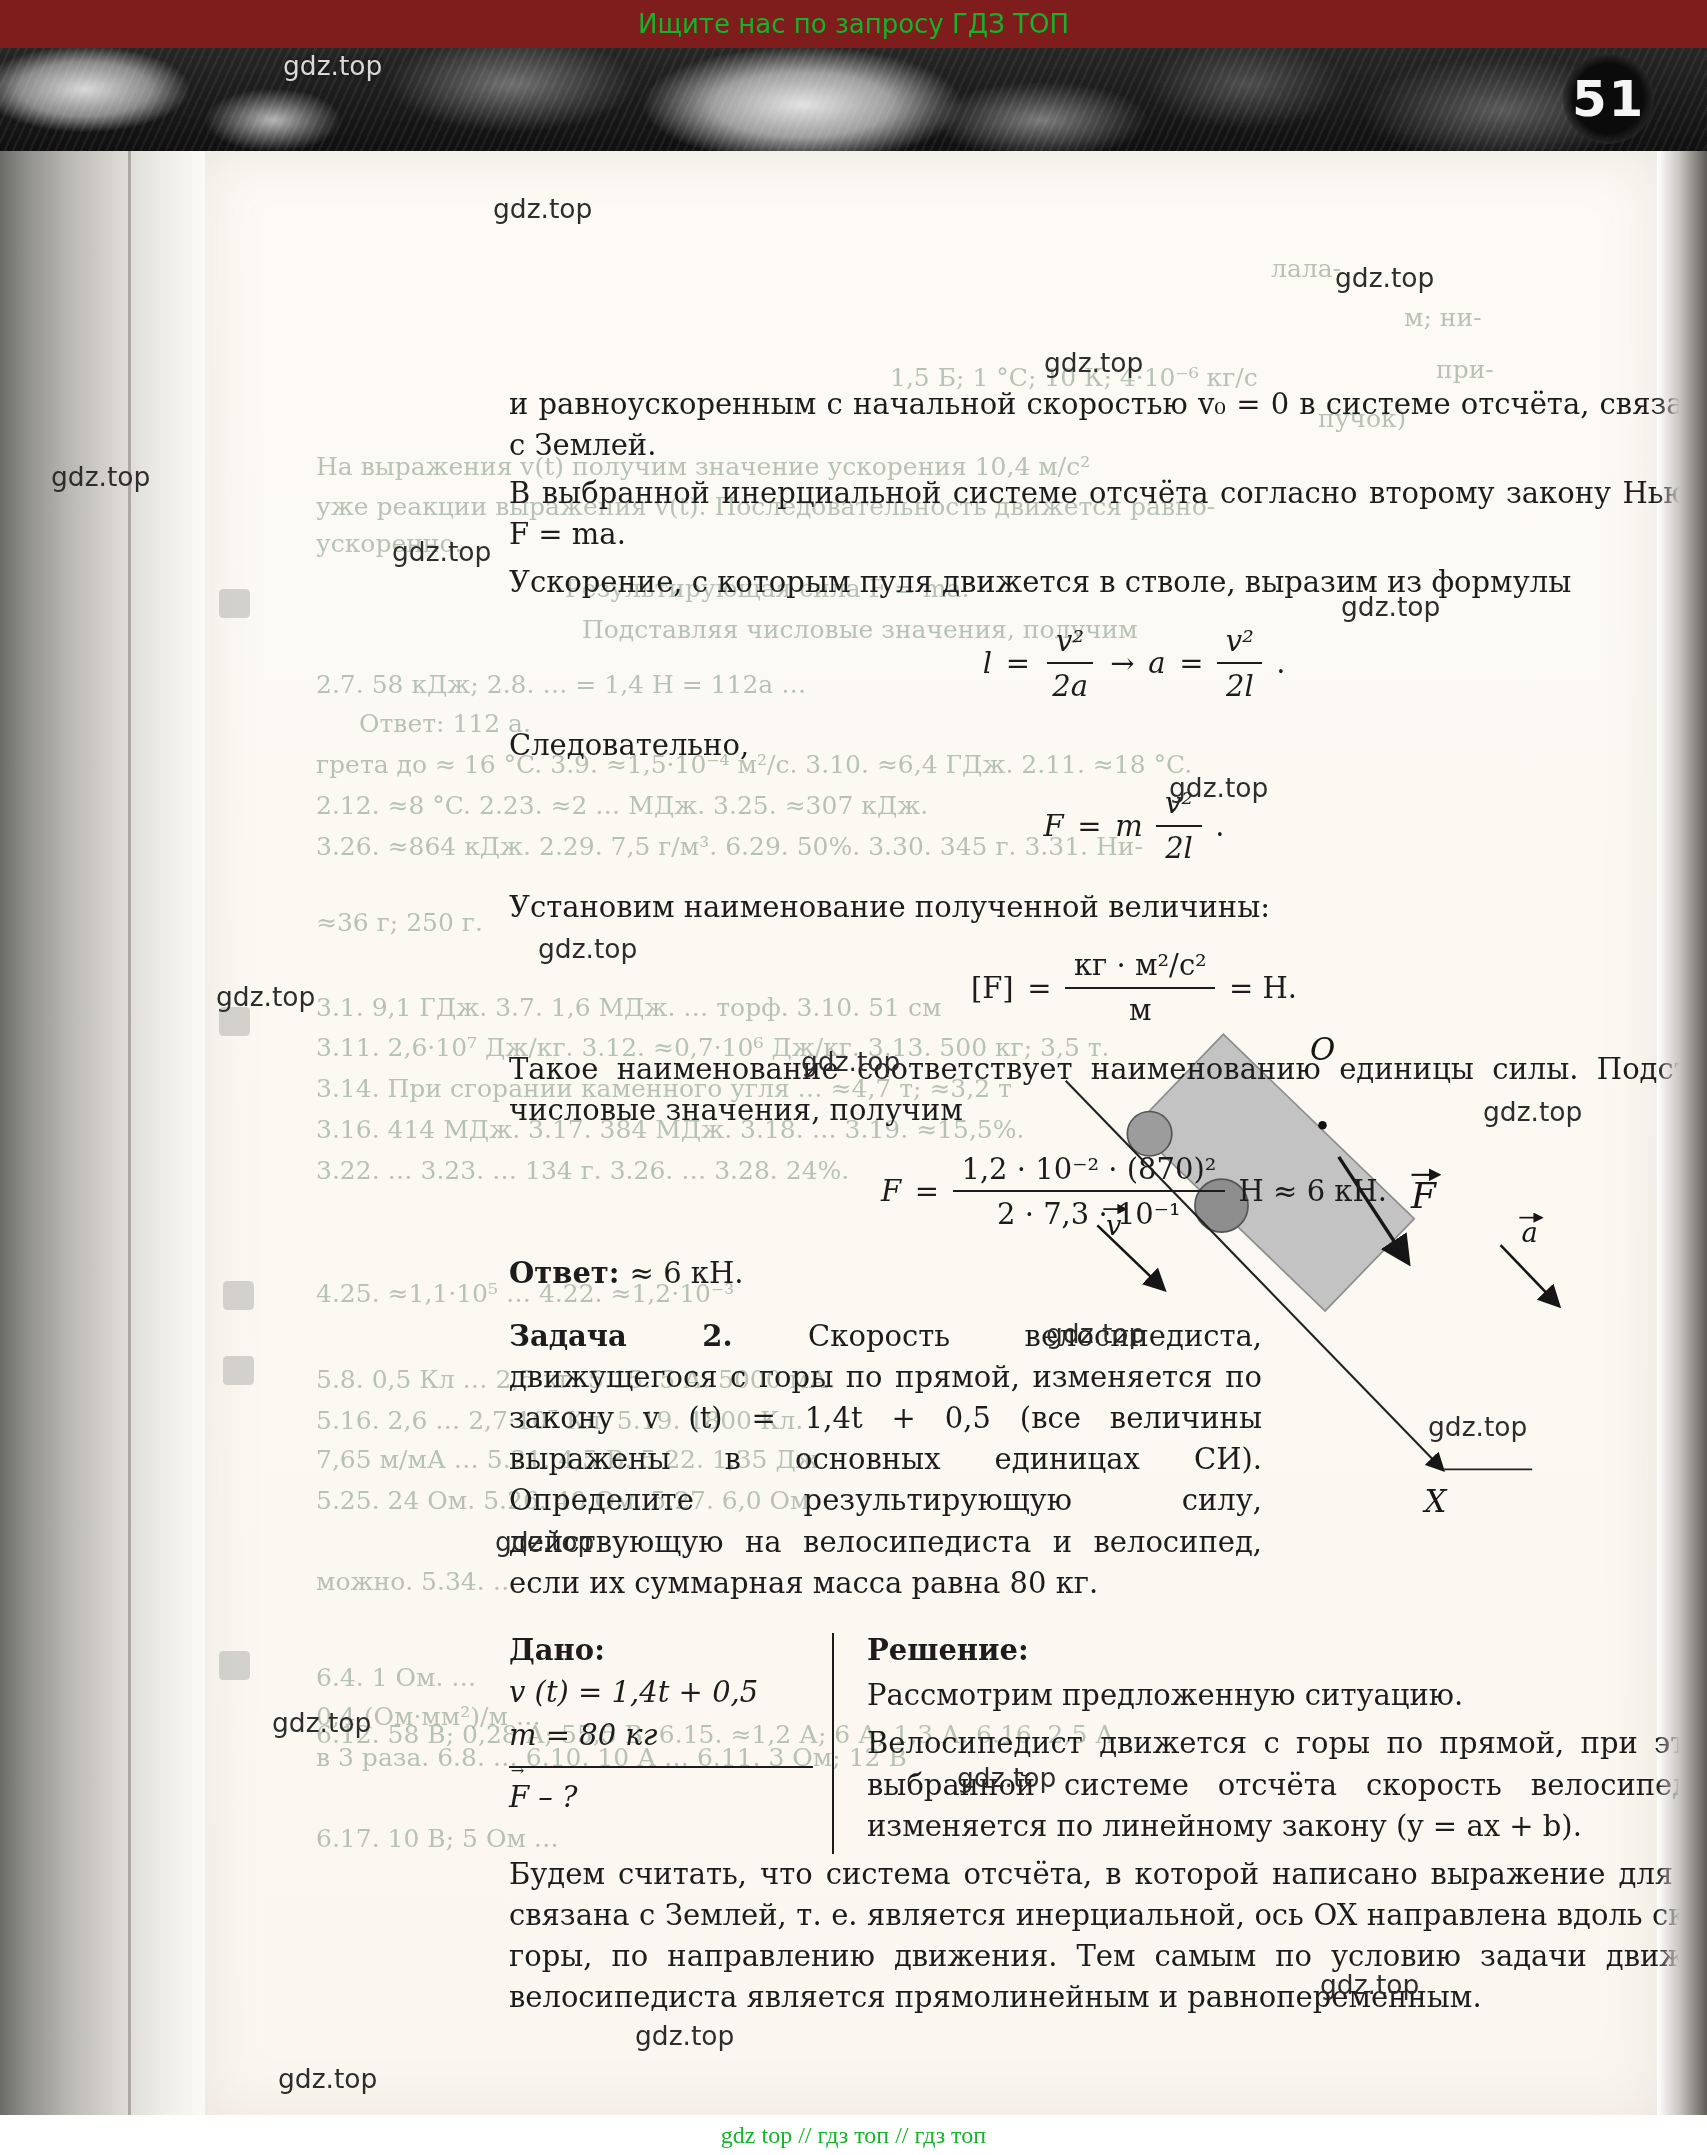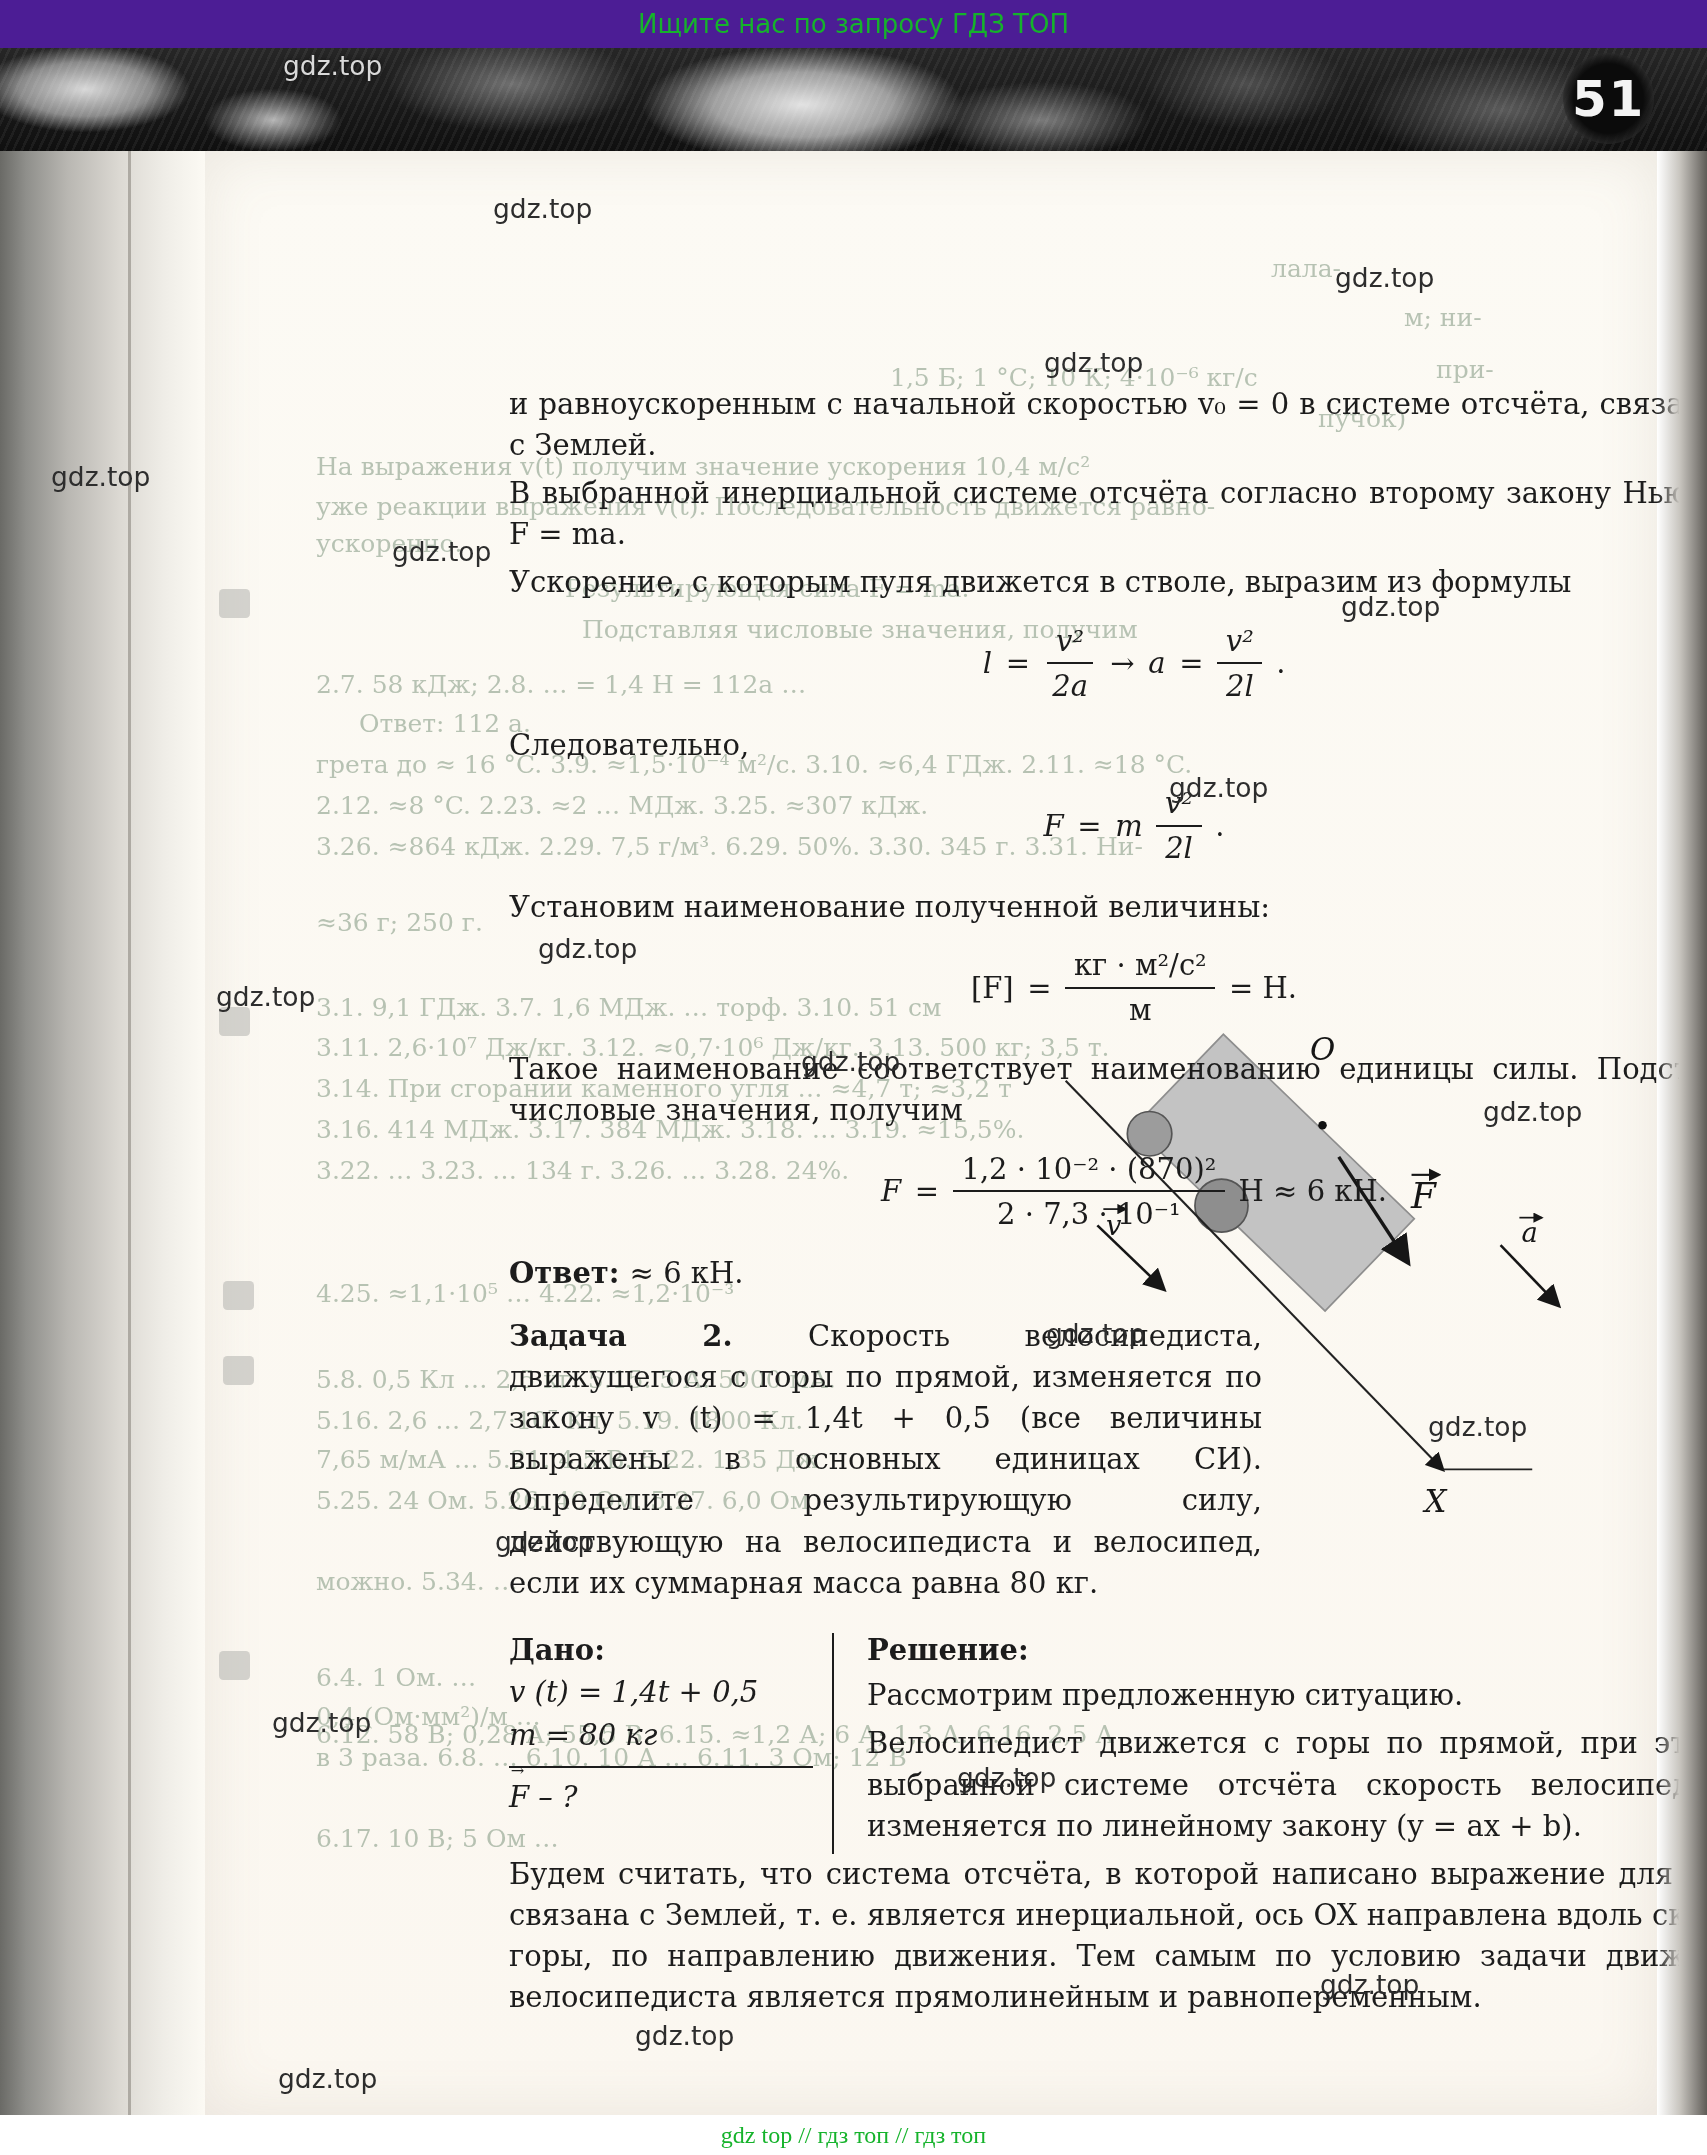--- a/index.html
+++ b/index.html
@@ -1,20 +1,20 @@
 <!DOCTYPE html>
 <html style="font-size:13.7px"><head>
 <meta charset="utf-8">
 <style>
   html,body{margin:0;padding:0;background:#ffffff;}
   .canvas{position:relative;width:1707px;height:2156px;background:#ffffff;overflow:hidden;
           font-family:"DejaVu Serif","Liberation Serif",serif;color:#1c1c1c;}
 
   
-  .top-banner{position:absolute;top:0;left:0;right:0;height:48px;display:flex;align-items:center;justify-content:center;background:#4c1d95;z-index:4;}
+  .top-banner{position:absolute;top:0;left:0;right:0;height:48px;display:flex;align-items:center;justify-content:center;background:#7f1d1d;z-index:4;}
   .top-banner span{color:#15b32b;font-family:"DejaVu Sans","Liberation Sans",sans-serif;font-size:26px;}
 
   
   .header{position:absolute;top:48px;left:0;width:100%;height:103px;z-index:2;
     background:
       radial-gradient(ellipse 146px 60px at 5% 40%, #d8d8d8 0%, #8a8a8a 45%, rgba(0,0,0,0) 72%),
       radial-gradient(ellipse 111px 51px at 16% 70%, #b5b5b5 0%, rgba(0,0,0,0) 62%),
       radial-gradient(ellipse 188px 73px at 30% 35%, #6f6f6f 0%, rgba(0,0,0,0) 66%),
       radial-gradient(ellipse 223px 81px at 47% 55%, #e2e2e2 0%, #9e9e9e 40%, rgba(0,0,0,0) 72%),
       radial-gradient(ellipse 180px 64px at 61% 70%, #7a7a7a 0%, rgba(0,0,0,0) 60%),

